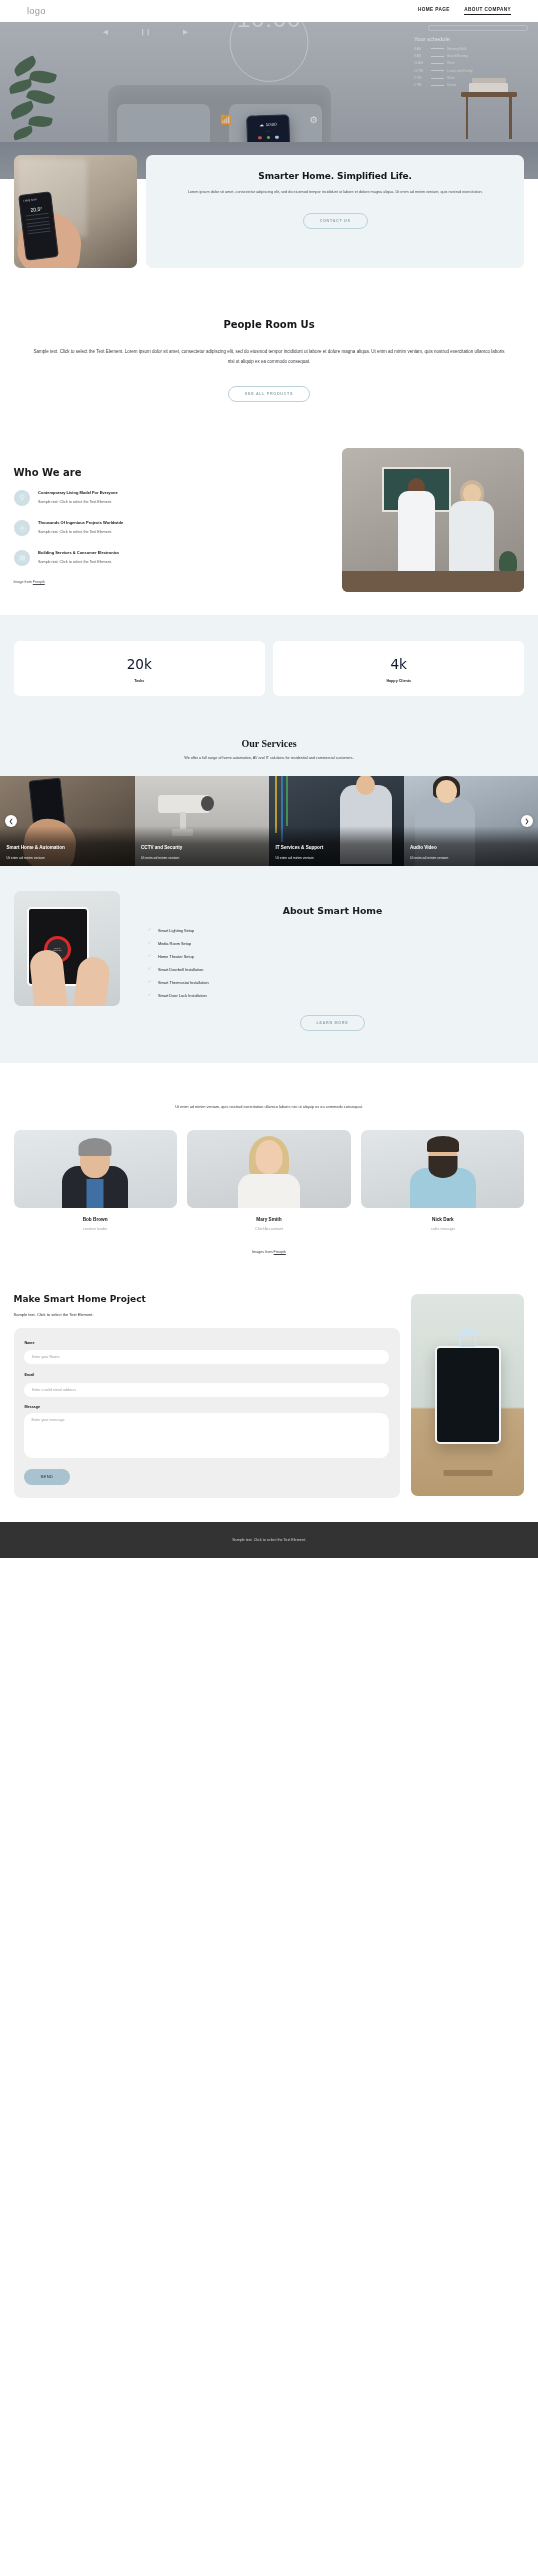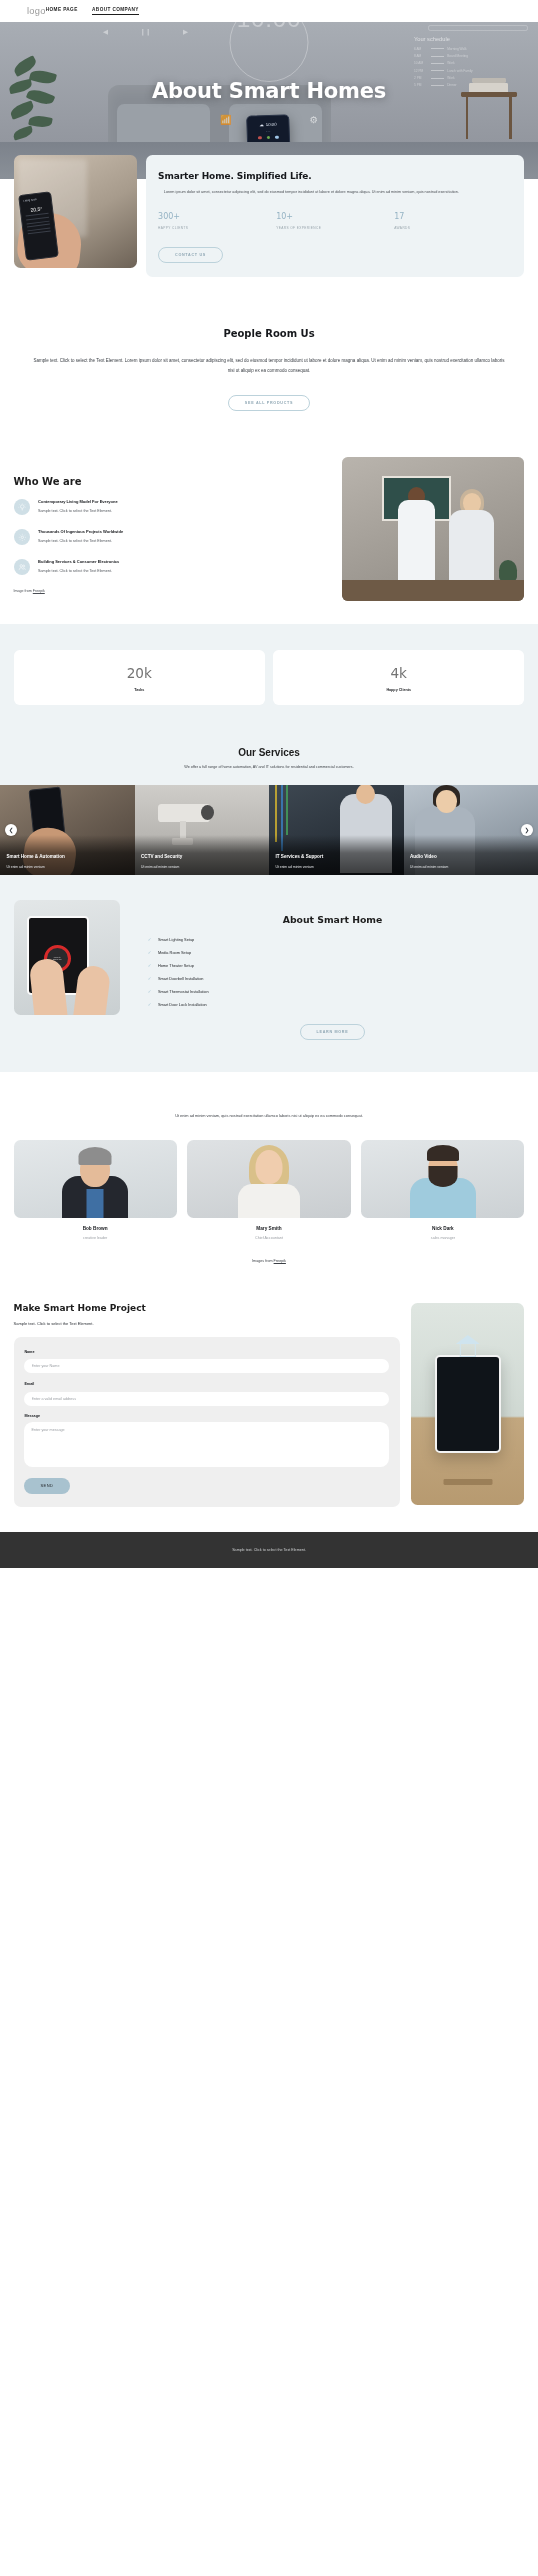--- a/index.html
+++ b/index.html
@@ -8,21 +8,21 @@
     font-family:"Liberation Sans", sans-serif;
     background:#ffffff;
     color:#1d1d1d;
     -webkit-font-smoothing:antialiased;
   }
   .page { width:538px; position:relative; overflow:hidden; }
 
   
   .header {
     height:22px; background:#fff; display:flex; align-items:center;
-    justify-content:flex-start; padding:0 27px; position:relative; z-index:20;
+    justify-content:space-between; padding:0 27px; position:relative; z-index:20;
   }
   .logo { font-size:9.3px; color:#9a9a9a; letter-spacing:0.3px; font-weight:400; }
   .nav { display:flex; gap:14.4px; align-items:center; }
   .nav-item {
     font-size:4.7px; font-weight:700; letter-spacing:0.4px; color:#1d1d1d;
     text-transform:uppercase; padding-bottom:2.2px; cursor:pointer; white-space:nowrap;
   }
   .nav-item.active { border-bottom:1px solid #1d1d1d; }
 
   
@@ -121,21 +121,21 @@
     background:#15171c; border-radius:4.3px; transform:rotate(-7deg); border:0.7px solid #2c2f36;
   }
   .smart-img .phone .h { color:#cfd6e2; font-size:2.6px; margin:3.6px 0 0 3.6px; }
   .smart-img .phone .tmp { color:#fff; font-size:5px; text-align:center; margin-top:5px;}
   .smart-img .phone .line { height:0.7px; background:#3a3f49; margin:2.9px 3.6px;}
   .smart-img .hand {
     position:absolute; left:4.3px; bottom:-7.2px; width:63px; height:62px;
     background:#d8a98a; border-radius:44% 50% 30% 40%; transform:rotate(6deg);
   }
   .smart-card {
-    flex:1; background:#eef3f5; border-radius:6.5px; padding:16px 12.2px 14.4px; 
+    flex:1; background:#eef3f5; border-radius:6.5px; padding:16px 12.2px 14.4px; text-align:center;
   }
   .smart-card h2 {
     font-size:9px; font-weight:700; color:#16181c; margin-bottom:8px; letter-spacing:-0.1px;
     font-family:"DejaVu Sans", sans-serif;
   }
   .smart-card p { font-size:3.8px; line-height:1.95; color:#4c5056; margin:0 5.7px 16px; }
   .stats-row { display:flex; justify-content:space-around; margin-bottom:14.4px; }
   .stat-b { flex:1; }
   .stat-b .n { font-size:8px; color:#95b3c4; font-weight:400; margin-bottom:5px; font-family:"DejaVu Sans", sans-serif;}
   .stat-b .l { font-size:3.2px; color:#9aa6ae; letter-spacing:0.4px; line-height:1.55; text-transform:uppercase;}
@@ -176,26 +176,26 @@
   .who-img .desk { position:absolute; left:0; right:0; bottom:0; height:21.5px; background:#6e5a46;}
   .who-img .plant2 { position:absolute; right:7.2px; bottom:20px; width:18.7px; height:21.5px; background:#3f5a44; border-radius:50% 50% 4.3px 4.3px;}
 
   
   .sec-know { background:#eef3f5; padding:26px 13.6px 29px; text-align:center; }
   .sec-know h2 { font-size:10px; font-weight:700; margin-bottom:18.7px; font-family:"DejaVu Sans", sans-serif;}
   .know-grid { display:flex; gap:8px; }
   .know-card {
     flex:1; background:#fff; border-radius:5.7px; padding:14.4px 2.9px 13px; text-align:center;
   }
-  .know-card .n { font-size:13.6px; color:#737373; font-weight:400; margin-bottom:7.2px; font-family:"DejaVu Sans", sans-serif;}
+  .know-card .n { font-size:13.6px; color:#0f172a; font-weight:400; margin-bottom:7.2px; font-family:"DejaVu Sans", sans-serif;}
   .know-card .l { font-size:3.7px; font-weight:700; color:#1d1f23; }
 
   
   .sec-serv { background:#eef3f5; padding:13px 0 0; text-align:center; }
-  .sec-serv h2 { font-size:10px; font-weight:700; font-family:Liberation Sans, sans-serif;}
+  .sec-serv h2 { font-size:10px; font-weight:700; font-family:Liberation Serif, serif;}
   .sec-serv .sub { font-size:3.7px; color:#3e4248; margin:7.2px 0 16px; }
   .carousel { position:relative; display:flex; height:90px; }
   .slide { flex:1; position:relative; overflow:hidden; }
   .slide .bg { position:absolute; inset:0; }
   .s1 .bg { background:linear-gradient(150deg,#8c7d6d 0%,#4a4038 100%); }
   .s1 .ph { position:absolute; left:32px; top:2.9px; width:32px; height:69px; background:#101217; border-radius:3.6px; transform:rotate(-6deg); border:0.7px solid #2a2d34;}
   .s1 .hand { position:absolute; left:24.4px; top:43px; width:52px; height:50px; background:#c79875; border-radius:45% 50% 30% 36%; transform:rotate(8deg);}
   .s2 .bg { background:linear-gradient(180deg,#cfcdc9 0%,#a7a5a1 100%); }
   .s2 .cam { position:absolute; left:23px; top:18.7px; width:52px; height:18px; background:#e6e4e0; border-radius:3.6px;}
   .s2 .cam2 { position:absolute; left:66px; top:20px; width:13px; height:15px; background:#4b4b4b; border-radius:50%;}
@@ -399,21 +399,20 @@
         <span>10:00</span>
         </div>
       <div class="sub">• • •</div>
       <div class="dots">
         <i style="background:#c0504d"></i>
           <i style="background:#6aa84f"></i>
           <i style="background:#9fc5e8"></i>
       </div>
     </div>
 
-    <div class="hero-title">About Smart Homes</div>
   </div>
 
   <div class="band-smart">
     <div class="bandbg"></div>
     <div class="smart-wrap">
       <div class="smart-img">
         <div class="blurshelf"></div>
         <div class="hand"></div>
         <div class="phone">
           <div class="h">Living room</div>
@@ -422,34 +421,20 @@
             <div class="line"></div>
             <div class="line"></div>
           <div class="line"></div>
             <div class="line"></div>
             <div class="line"></div>
         </div>
       </div>
       <div class="smart-card">
         <h2>Smarter Home. Simplified Life.</h2>
         <p>Lorem ipsum dolor sit amet, consectetur adipiscing elit, sed do eiusmod tempor incididunt ut labore et dolore magna aliqua. Ut enim ad minim veniam, quis nostrud exercitation.</p>
-        <div class="stats-row">
-          <div class="stat-b">
-            <div class="n">300+</div>
-            <div class="l">HAPPY CLIENTS</div>
-          </div>
-          <div class="stat-b">
-            <div class="n">10+</div>
-            <div class="l">YEARS OF EXPERIENCE</div>
-          </div>
-          <div class="stat-b">
-            <div class="n">17</div>
-            <div class="l">AWARDS</div>
-          </div>
-        </div>
         <div class="btn-out">CONTACT US</div>
       </div>
     </div>
   </div>
 
   <div class="sec-trust">
     <h2 class="h2c">People Room Us</h2>
     <p>Sample text. Click to select the Text Element. Lorem ipsum dolor sit amet, consectetur adipiscing elit, sed do eiusmod tempor incididunt ut labore et dolore magna aliqua. Ut enim ad minim veniam, quis nostrud exercitation ullamco laboris nisi ut aliquip ex ea commodo consequat.</p>
     <div class="btn-out">SEE ALL PRODUCTS</div>
   </div>

